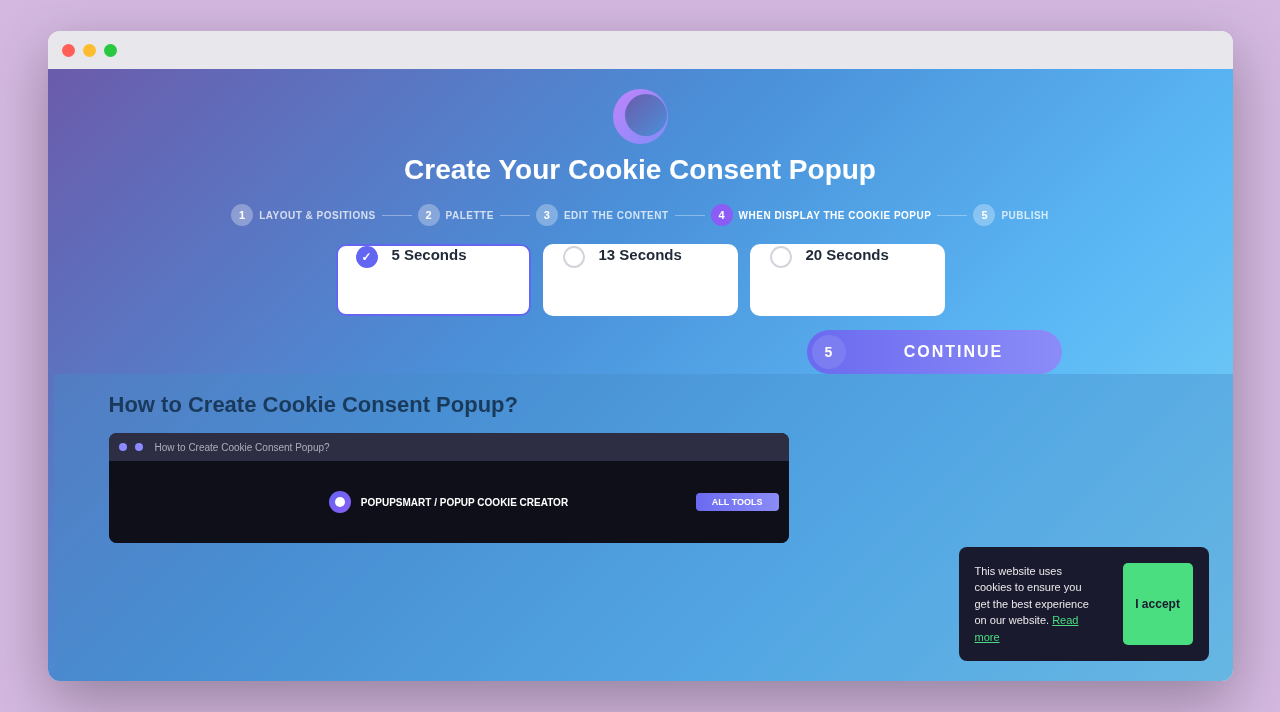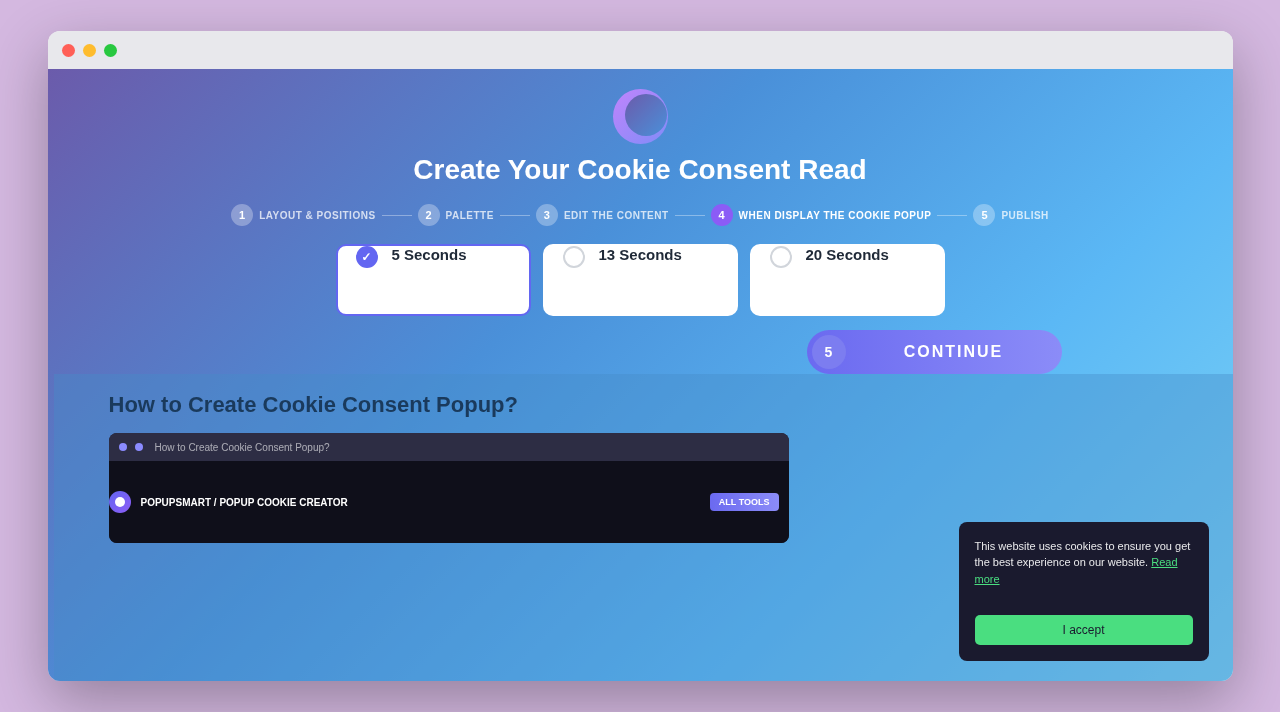--- a/index.html
+++ b/index.html
@@ -261,47 +261,47 @@
       align-items: center;
       padding: 0 10px;
       gap: 8px;
     }
 
     .video-body {
       height: calc(100% - 28px);
       background: #0f0f1a;
       display: flex;
       align-items: center;
-      justify-content: flex-start;
+      justify-content: center;
       position: relative;
     }
 
     .video-tools-btn {
       position: absolute;
       right: 10px;
       top: 50%;
       transform: translateY(-50%);
       background: linear-gradient(90deg, #6b6af0, #8b8cf8);
       color: white;
       font-size: 9px;
-      padding: 4px 9px;
+      padding: 4px 16px;
       border-radius: 4px;
       font-weight: 600;
     }
 
     .cookie-popup {
       position: absolute;
       bottom: 20px;
       right: 30px;
       width: 250px;
       background: #1a1a2e;
       border-radius: 8px;
       padding: 16px;
       display: flex;
-      flex-direction: column;
+      flex-direction: row;
       gap: 28px;
     }
 
     .cookie-text {
       color: rgba(255,255,255,0.9);
       font-size: 11px;
       line-height: 1.5;
     }
 
     .cookie-link {
@@ -310,41 +310,41 @@
       cursor: pointer;
     }
 
     .accept-btn {
       background: #4ade80;
       color: #1a1a2e;
       border: none;
       border-radius: 5px;
       padding: 8px;
       font-size: 12px;
-      font-weight: 400;
+      font-weight: 700;
       cursor: pointer;
       width: 100%;
     }
   </style>
 </head>
 <body>
 
 <div class="browser-window">
   <div class="browser-titlebar">
     <div class="traffic-light tl-red"></div>
     <div class="traffic-light tl-yellow"></div>
     <div class="traffic-light tl-green"></div>
   </div>
 
   <div class="browser-content">
     <div class="main-bg">
 
       <div class="moon-icon"></div>
 
-      <h1 class="hero-title">Create Your Cookie Consent Read</h1>
+      <h1 class="hero-title">Create Your Cookie Consent Popup</h1>
 
       <div class="steps-bar">
         <div class="step-item">
           <div class="step-circle">1</div>
           <span class="step-label">LAYOUT &amp; POSITIONS</span>
         </div>
         <div class="step-divider"></div>
         <div class="step-item">
           <div class="step-circle">2</div>
           <span class="step-label">PALETTE</span>

